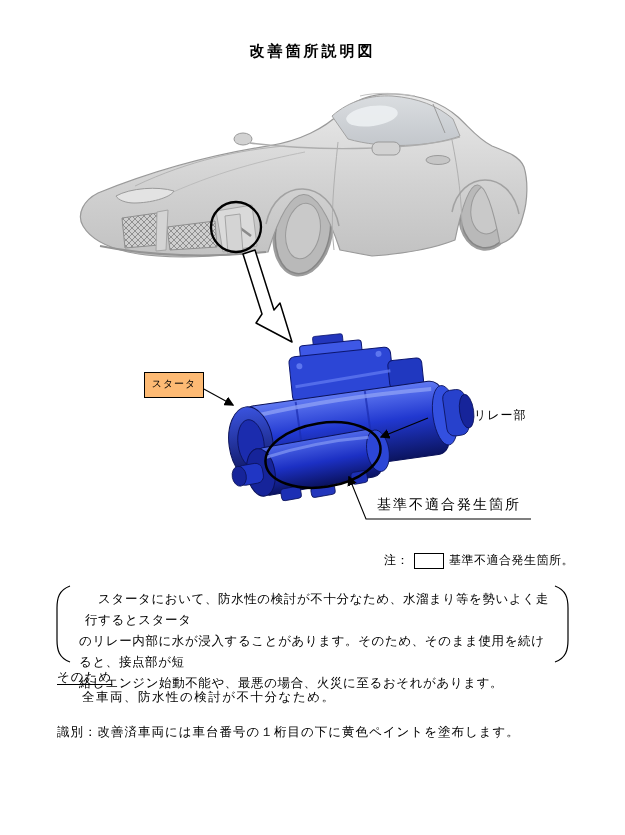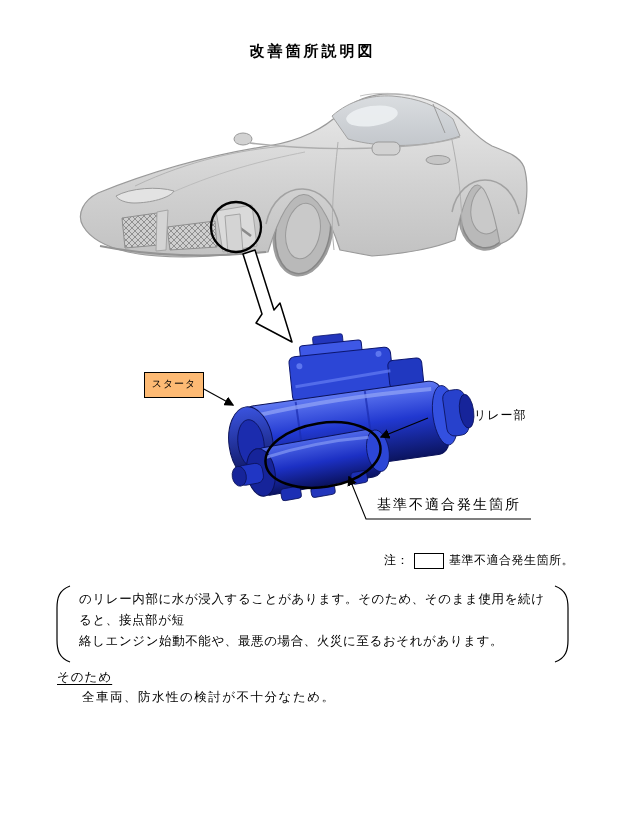--- a/index.html
+++ b/index.html
@@ -203,21 +203,23 @@
 
   <div class="abs defect-label">基準不適合発生箇所</div>
 
   <div class="abs note-row">
     <span>注：</span>
     <span class="swap-box"></span>
     <span>基準不適合発生箇所。</span>
   </div>
 
   <div class="abs desc">
+    <div class="line-first">　スタータにおいて、防水性の検討が不十分なため、水溜まり等を勢いよく走行するとスタータ</div>
     <div>のリレー内部に水が浸入することがあります。そのため、そのまま使用を続けると、接点部が短</div>
     <div>絡しエンジン始動不能や、最悪の場合、火災に至るおそれがあります。</div>
   </div>
 
   <div class="abs imp-heading">そのため</div>
   <div class="abs imp-body">全車両、防水性の検討が不十分なため。</div>
 
+  <div class="abs ident">識別：改善済車両には車台番号の１桁目の下に黄色ペイントを塗布します。</div>
 
 </div>
 
 </body></html>

